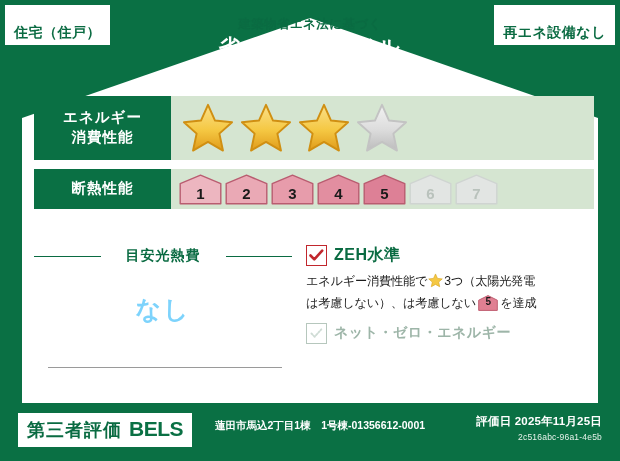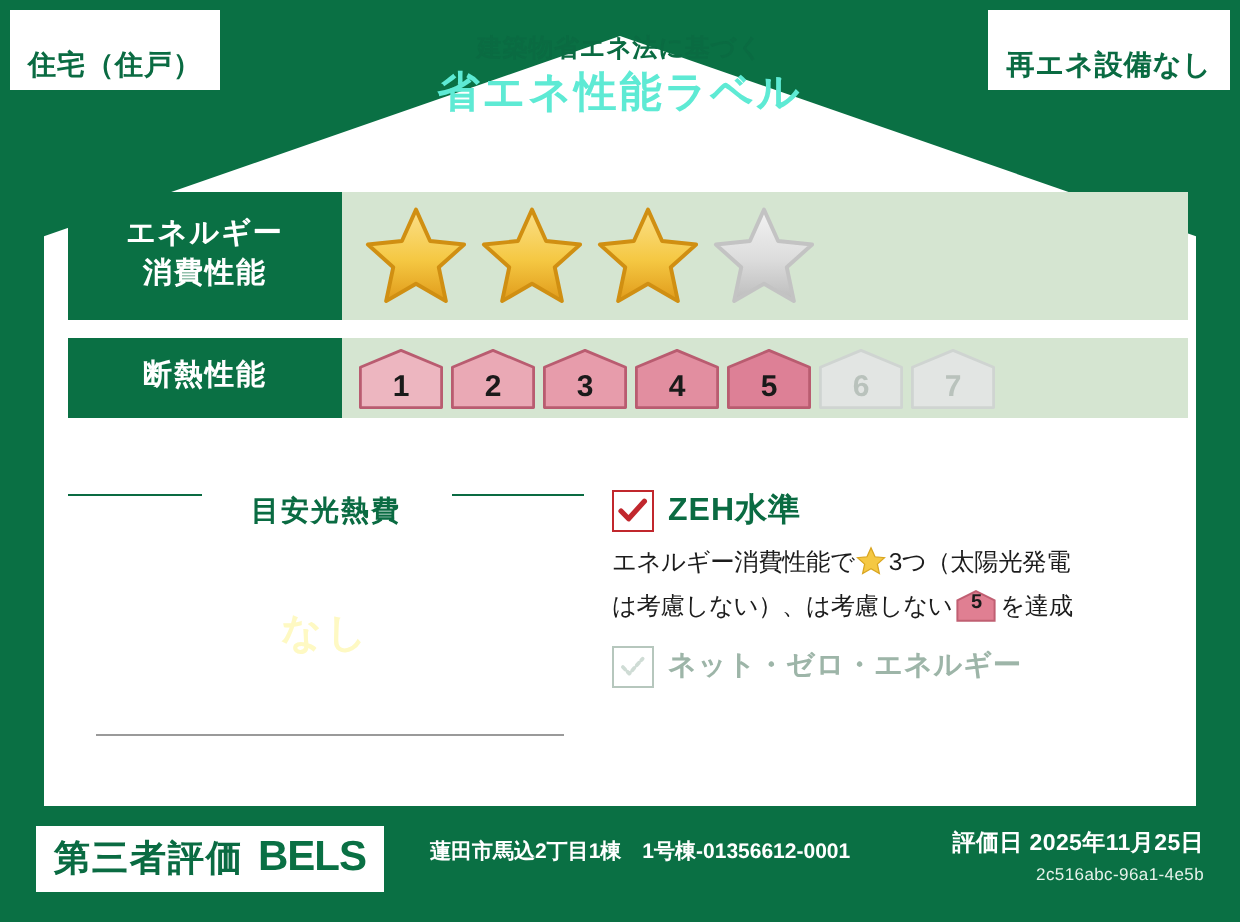--- a/index.html
+++ b/index.html
@@ -41,21 +41,21 @@
     position:absolute;left:0;right:0;top:18px;
     text-align:center;
     z-index:5;
     pointer-events:none;
   }
   .title-small{
     color:#0a6b42;font-weight:bold;font-size:12.5px;letter-spacing:.4px;
     margin:0 0 3px 0;line-height:1.1;
   }
   .title-big{
-    color:#5eead4;font-weight:bold;font-size:21px;letter-spacing:1.5px;
+    color:#ffffff;font-weight:bold;font-size:21px;letter-spacing:1.5px;
     margin:0;line-height:1.15;
   }
 
   
   .rows{position:absolute;left:34px;top:96px;width:auto;right:26px;z-index:5;}
 
   .perf-row{display:flex;align-items:stretch;margin-bottom:9px;}
   .perf-label{
     width:137px;min-height:64px;
     background:#0a7044;color:#fff;
@@ -89,30 +89,30 @@
     padding-bottom:3px;
   }
   .house.off span{color:#b9c2bc;}
 
   
   .lower{position:absolute;left:34px;top:243px;right:26px;bottom:0;z-index:5;display:flex;}
   .lower-left{width:258px;flex:none;position:relative;}
   .lower-right{flex:1;position:relative;padding-left:14px;}
 
   .cost-head{
-    display:flex;align-items:flex-start;justify-content:center;
+    display:flex;align-items:center;justify-content:center;
     gap:25px;margin-top:4px;
   }
   .cost-head .rule{flex:1;height:1px;background:#0a6b42;}
   .cost-head .txt{
     color:#0a6b42;font-weight:bold;font-size:14px;letter-spacing:1px;white-space:nowrap;
   }
   .cost-value{
-    text-align:center;color:#fef9c3;font-weight:bold;
-    font-size:20px;letter-spacing:2px;margin-top:38px;
+    text-align:center;color:#7dd3fc;font-weight:bold;
+    font-size:25px;letter-spacing:2px;margin-top:28px;
   }
   .cost-rule-bottom{
     position:absolute;left:14px;right:10px;top:124px;height:1px;background:#9a9a9a;
   }
 
   
   .zeh-head{display:flex;align-items:center;gap:7px;margin-top:2px;}
   .check-box{
     width:19px;height:19px;border:1.6px solid #c1272d;background:#fff;
     display:flex;align-items:center;justify-content:center;flex:none;

